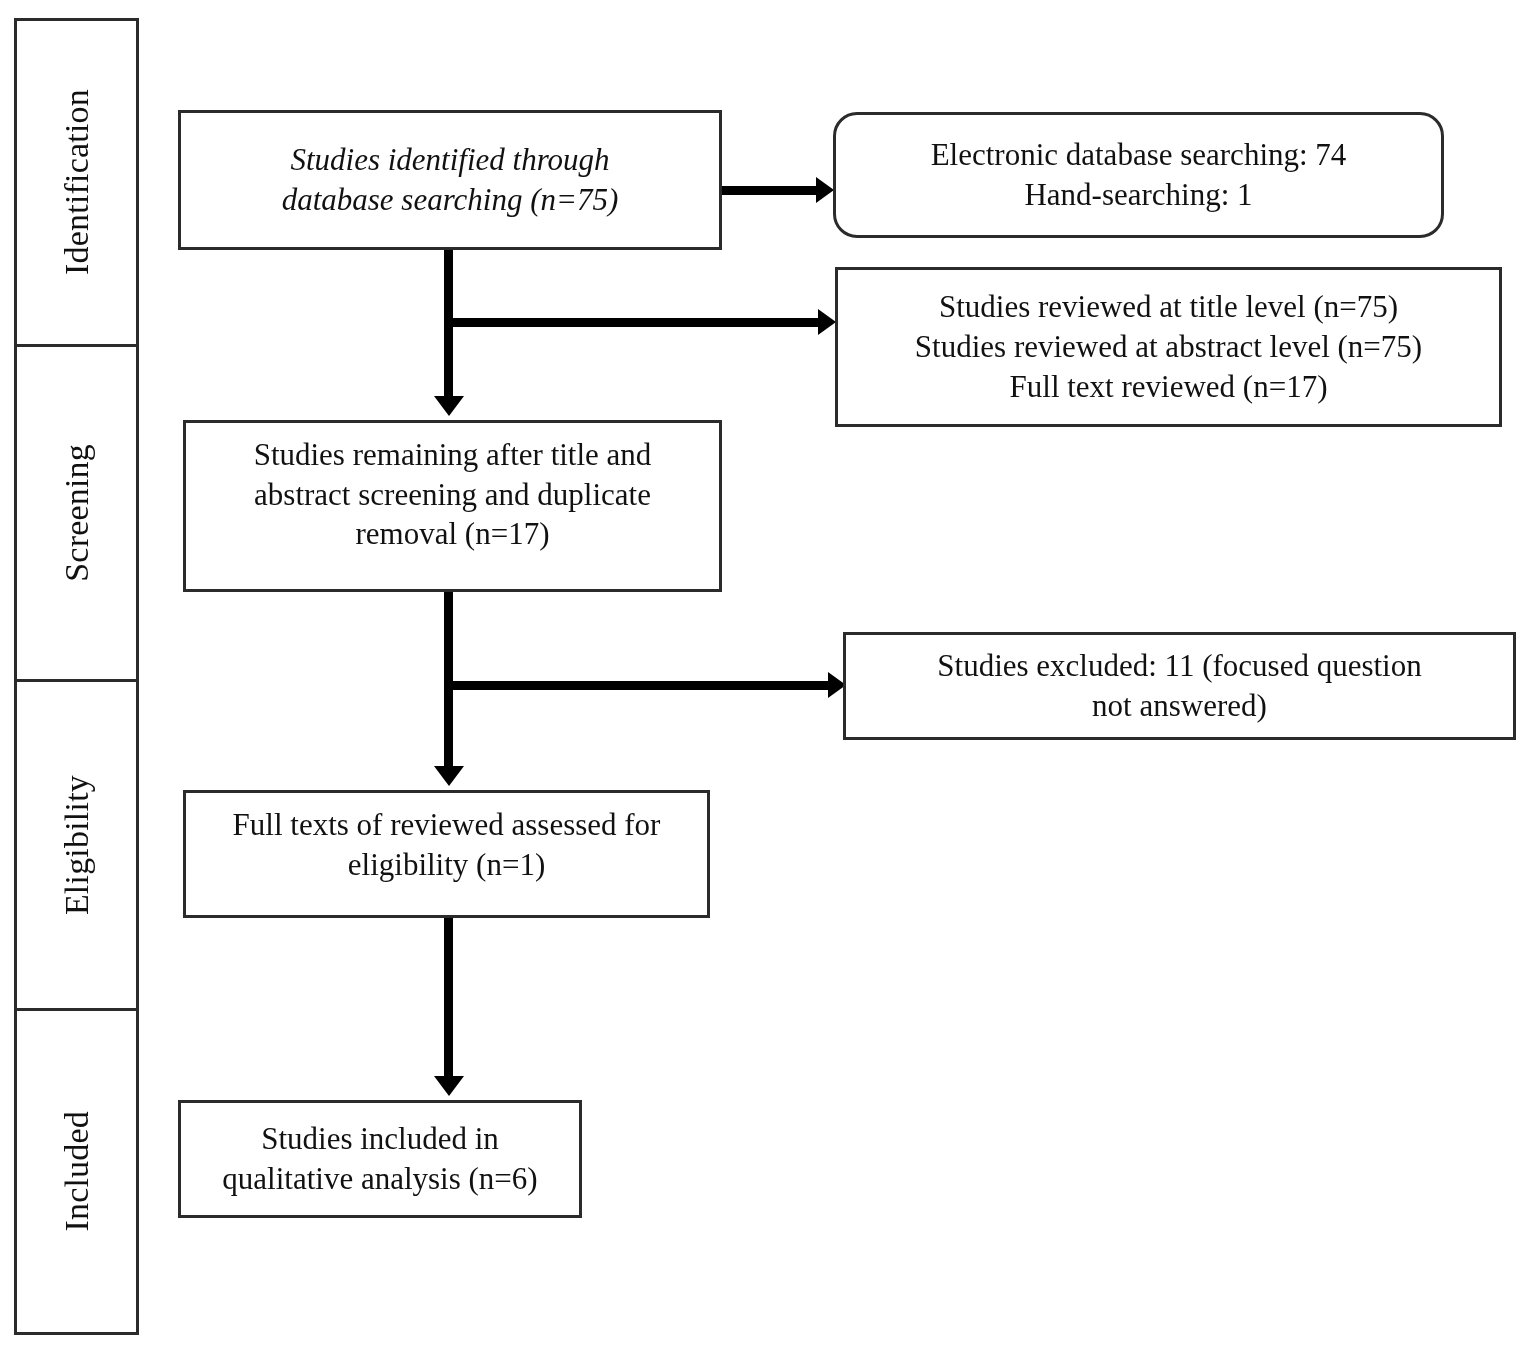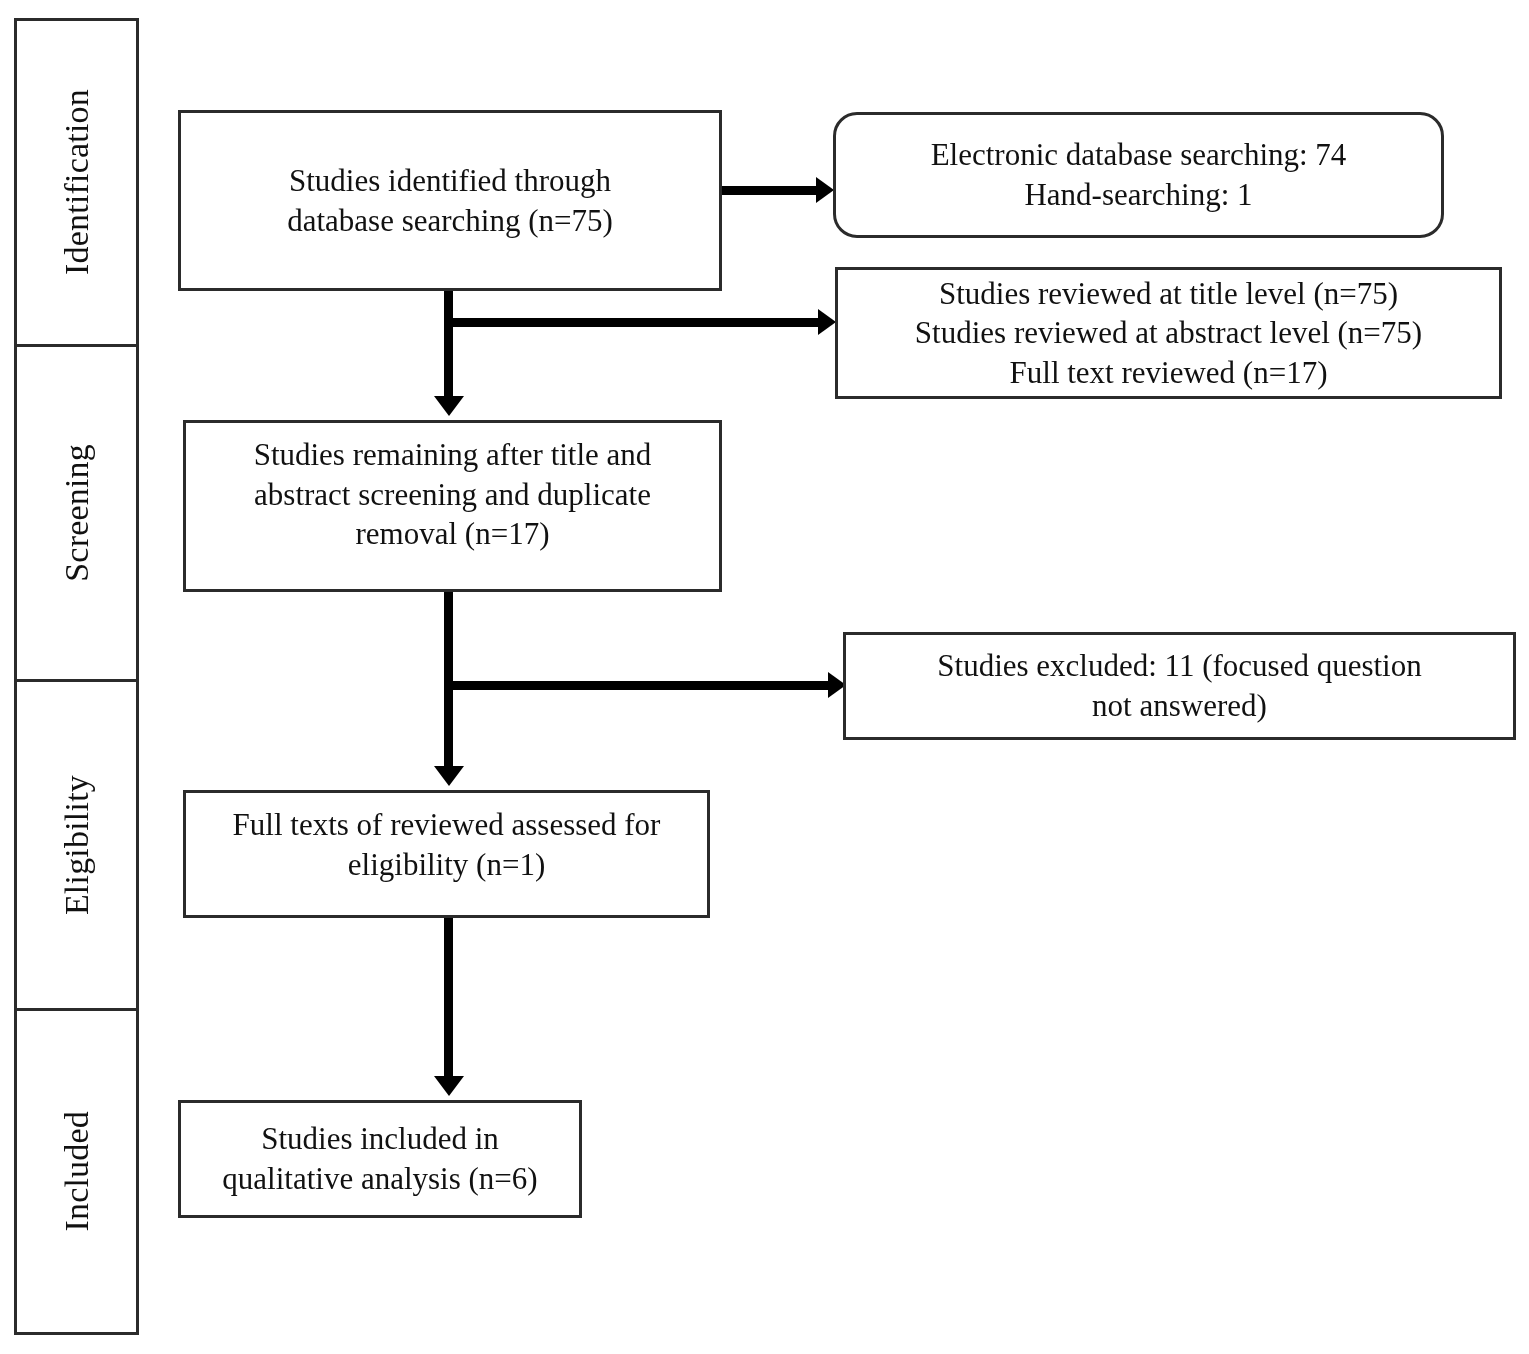--- a/index.html
+++ b/index.html
@@ -135,35 +135,35 @@
 
   <div class="vline" style="left:444px; top:592px; height:180px;"></div>
   <div class="arrow-down" style="left:434px; top:766px;"></div>
 
   <div class="hline" style="left:444px; top:681px; width:392px;"></div>
   <div class="arrow-right" style="left:828px; top:672px;"></div>
 
   <div class="vline" style="left:444px; top:918px; height:164px;"></div>
   <div class="arrow-down" style="left:434px; top:1076px;"></div>
 
-  <div class="box" style="left:178px; top:110px; width:544px; height:181px;">
+  <div class="box" style="left:178px; top:110px; width:544px; height:140px;font-style:italic;">
     <p>
       <span>Studies identified through</span><br>
       <span>database searching (n=75)</span>
     </p>
   </div>
 
   <div class="box" style="left:833px; top:112px; width:611px; height:126px;border-radius:24px;">
     <p>
       <span>Electronic database searching: 74</span><br>
       <span>Hand-searching: 1</span>
     </p>
   </div>
 
-  <div class="box" style="left:835px; top:267px; width:667px; height:132px;">
+  <div class="box" style="left:835px; top:267px; width:667px; height:160px;">
     <p>
       <span>Studies reviewed at title level (n=75)</span><br>
       <span>Studies reviewed at abstract level (n=75)</span><br>
       <span>Full text reviewed (n=17)</span>
     </p>
   </div>
 
   <div class="box align-top" style="left:183px; top:420px; width:539px; height:172px;">
     <p>
       <span>Studies remaining after title and</span><br>

